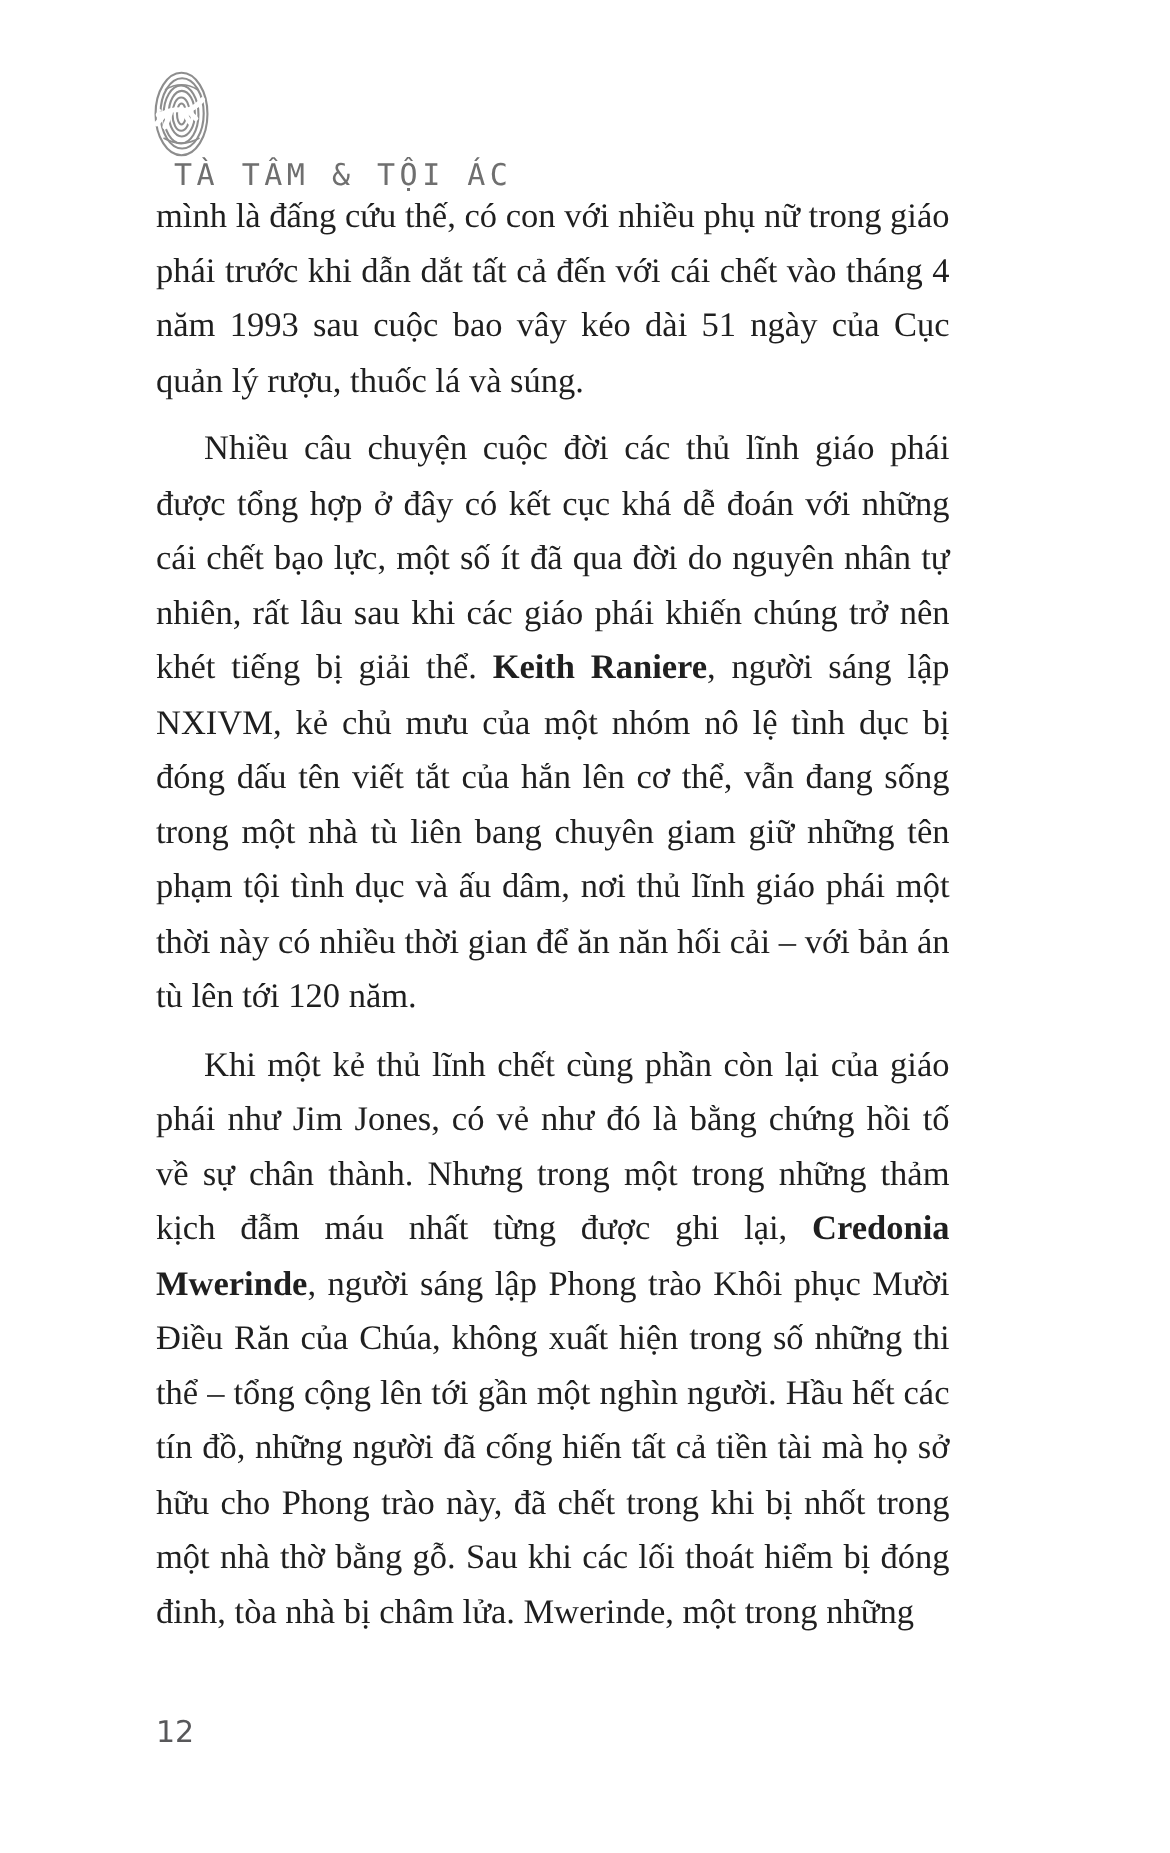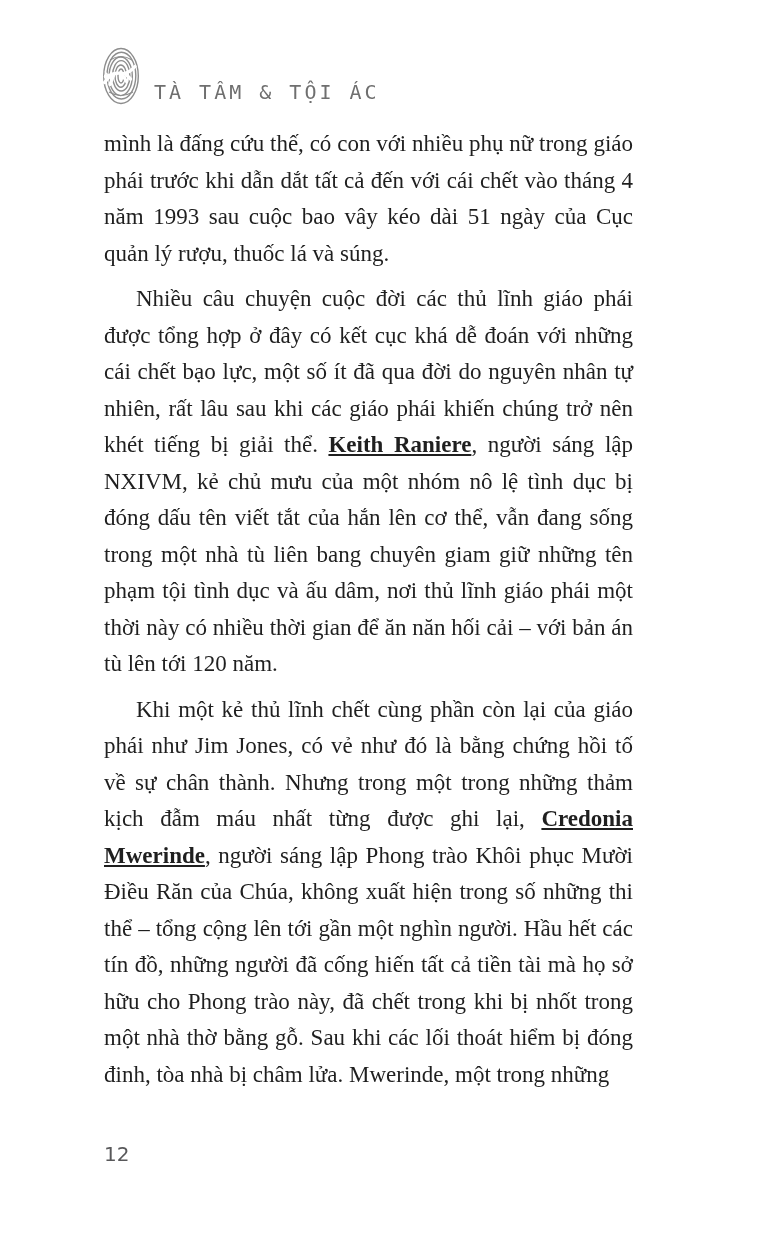--- a/index.html
+++ b/index.html
@@ -11,21 +11,22 @@
     font-family: "Liberation Serif", serif;
     overflow: hidden;
   }
 
   
   .running-header {
     position: absolute;
     left: 102px;
     top: 46px;
     display: flex;
-    align-items: flex-end;
+    align-items: flex-start;
+    flex-direction: column;
   }
   .logo-wrap { width: 38px; height: 60px; flex: 0 0 auto; }
   .header-title {
     margin-left: 14px;
     font-family: "DejaVu Sans Mono", monospace;
     font-size: 20px;
     letter-spacing: 3px;
     color: #6f6f6f;
     white-space: nowrap;
     transform: translateY(-2px);
@@ -37,21 +38,21 @@
     left: 104px;
     top: 126px;
     width: 545px;
     text-align: justify;
     font-size: 23px;
     line-height: 36.5px;
     color: #1f1f1f;
   }
   .text-column p { margin: 0 16px 9px 0; }
   .text-column p.indent { text-indent: 32px; }
-  .text-column .bold { font-weight: bold; text-decoration: underline; }
+  .text-column .bold { font-weight: bold; }
 
   
   .page-footer {
     position: absolute;
     left: 104px;
     top: 1142px;
     width: 545px;
     text-align: left;
     font-family: "DejaVu Sans", sans-serif;
     font-size: 20px;

